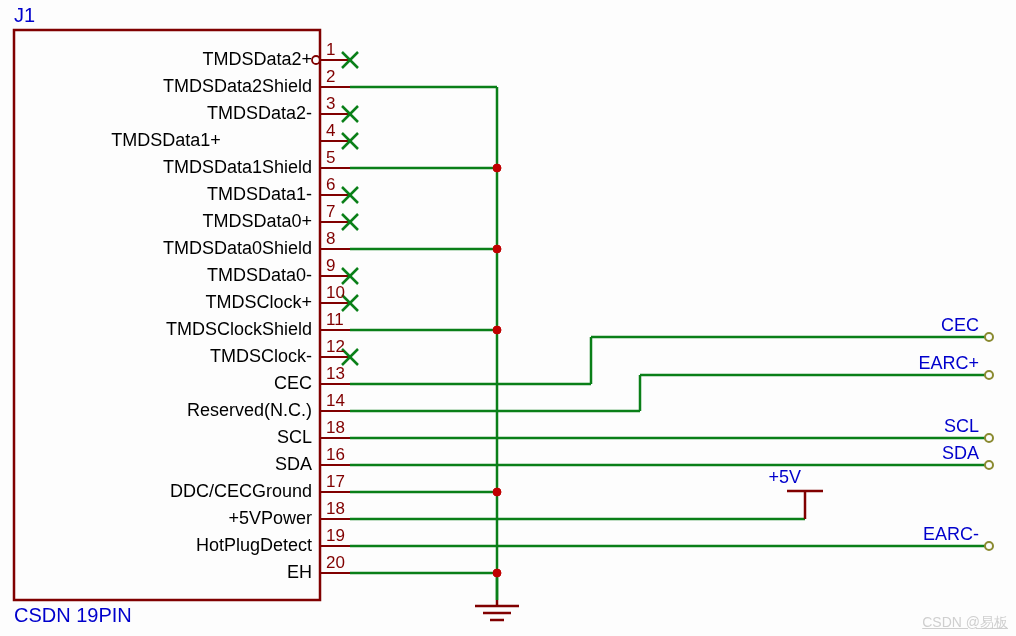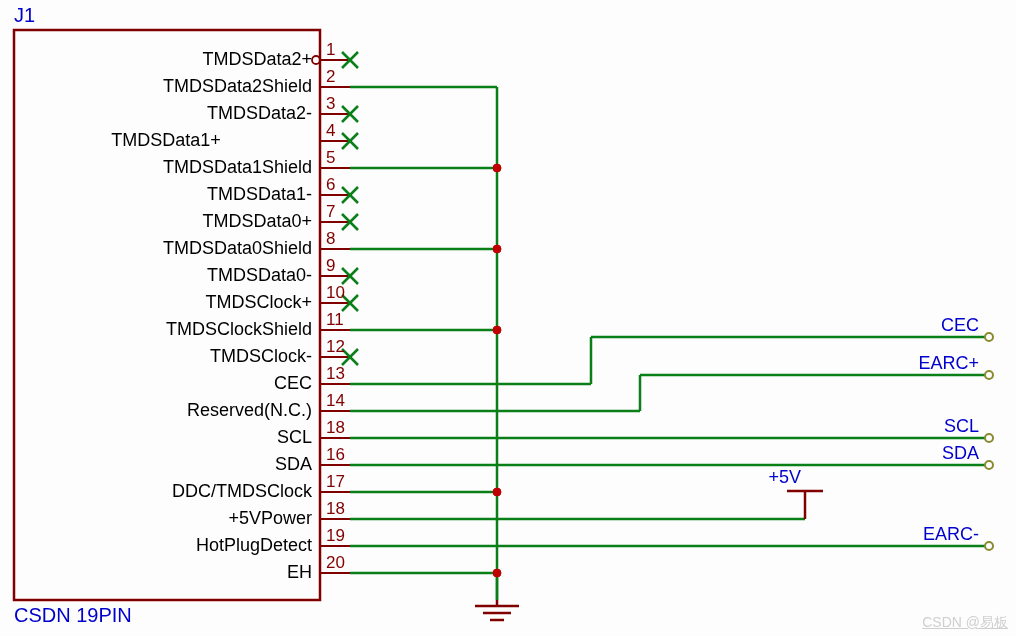--- a/index.html
+++ b/index.html
@@ -126,21 +126,21 @@
       <div class="pinnum" style="left:326px; top:391px;">14</div>
       <div class="pinname" style="left:20px; top:400px; width:292px;">Reserved(N.C.)</div>
       <div class="netlbl" style="left:875px; top:353px; width:104px;">EARC+</div>
       <div class="pinnum" style="left:326px; top:418px;">18</div>
       <div class="pinname" style="left:20px; top:427px; width:292px;">SCL</div>
       <div class="netlbl" style="left:875px; top:416px; width:104px;">SCL</div>
       <div class="pinnum" style="left:326px; top:445px;">16</div>
       <div class="pinname" style="left:20px; top:454px; width:292px;">SDA</div>
       <div class="netlbl" style="left:875px; top:443px; width:104px;">SDA</div>
       <div class="pinnum" style="left:326px; top:472px;">17</div>
-      <div class="pinname" style="left:20px; top:481px; width:292px;">DDC/TMDSClock</div>
+      <div class="pinname" style="left:20px; top:481px; width:292px;">DDC/CECGround</div>
       <div class="pinnum" style="left:326px; top:499px;text-align:right;">18</div>
       <div class="pinname" style="left:20px; top:508px; width:292px;">+5VPower</div>
       <div class="netlbl" style="left:745px; top:467px; width:56px; text-align:right;">+5V</div>
       <div class="pinnum" style="left:326px; top:526px;">19</div>
       <div class="pinname" style="left:20px; top:535px; width:292px;">HotPlugDetect</div>
       <div class="netlbl" style="left:875px; top:524px; width:104px;">EARC-</div>
       <div class="pinnum" style="left:326px; top:553px;">20</div>
       <div class="pinname" style="left:20px; top:562px; width:292px;">EH</div>
     </div>
 

